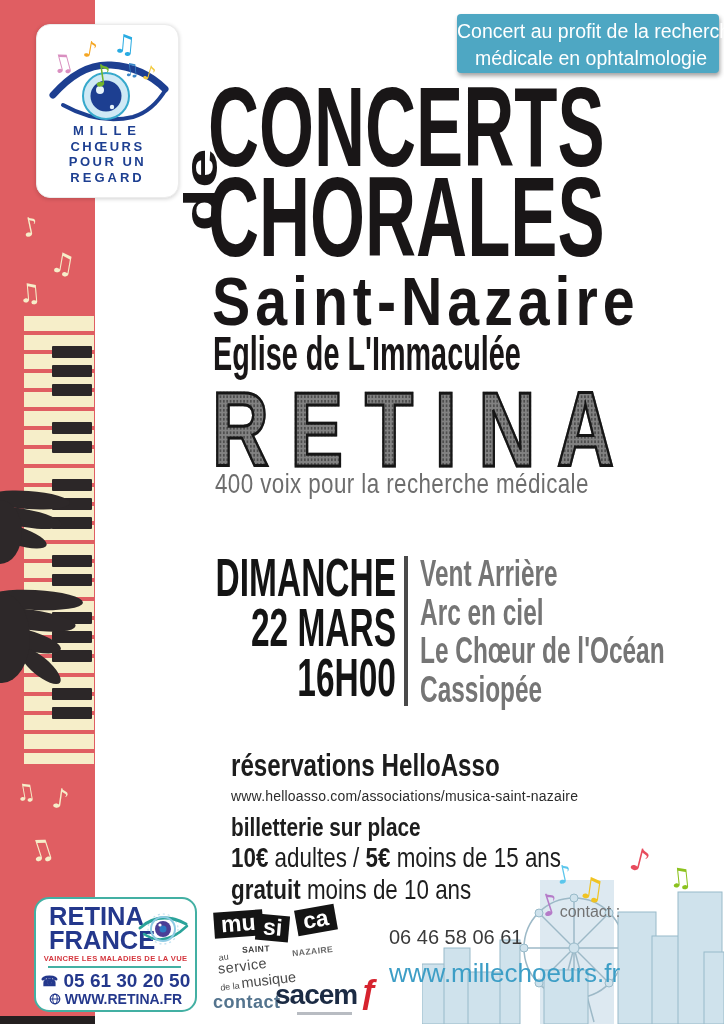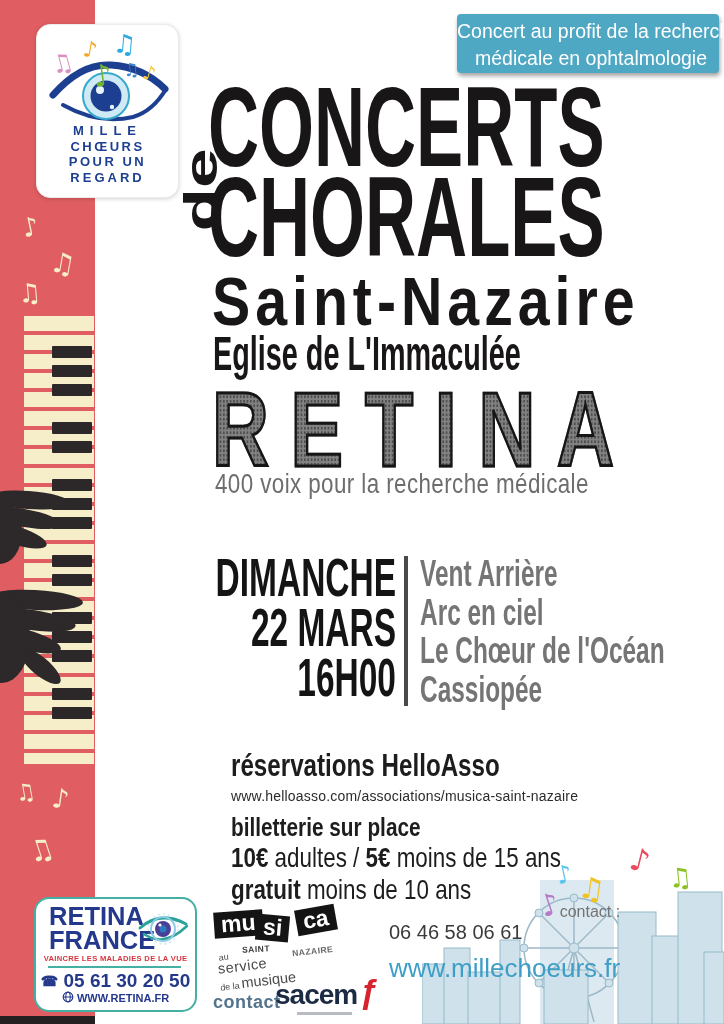--- a/index.html
+++ b/index.html
@@ -73,21 +73,21 @@
 
   
   .rf-card{left:34px;top:897px;width:163px;height:115px;background:#fff;border:2.5px solid #43b0a3;
            border-radius:15px;z-index:4;box-sizing:border-box;}
   .rf-names{position:absolute;left:13px;top:5px;font-size:25.5px;font-weight:bold;color:#24388c;line-height:24px;}
   .rf-eye{position:absolute;right:3px;top:5px;}
   .rf-tagline{position:absolute;left:0;right:0;top:55px;text-align:center;font-size:7.6px;font-weight:bold;
               color:#d4363e;letter-spacing:.3px;}
   .rf-line{position:absolute;left:12px;right:14px;top:67px;height:1.8px;background:#43b0a3;}
   .rf-phone{position:absolute;left:0;right:0;top:71px;text-align:center;font-size:19px;font-weight:bold;color:#24388c;}
-  .rf-web{position:absolute;left:0;right:0;top:92px;text-align:center;font-size:11px;font-weight:bold;color:#24388c;}
+  .rf-web{position:absolute;left:0;right:0;top:92px;text-align:center;font-size:14px;font-weight:bold;color:#24388c;}
   .rf-icon{font-size:14px;vertical-align:1px;}
 
   
   .musica{left:214px;top:903px;width:135px;height:112px;z-index:2;}
   .mu-block{position:absolute;background:#141414;color:#fff;font-size:23px;font-weight:bold;
             padding:1px 7px 2px 7px;line-height:1;}
   .mu-city{position:absolute;font-size:8.5px;font-weight:bold;color:#3c3c3c;letter-spacing:.5px;}
   .mu-tag{position:absolute;left:2px;top:50px;color:#4a4a4a;transform:rotate(-7deg);transform-origin:left top;}
   .mu-tag .s1{font-size:9px;display:block;margin-left:2px;}
   .mu-tag .s2{font-size:14.5px;display:block;margin-top:-2px;letter-spacing:.5px;}
@@ -95,21 +95,21 @@
   .mu-tag .s4{font-size:14.5px;margin-left:2px;}
   .abbvie{left:213px;top:992px;font-size:18px;font-weight:bold;color:#54748e;letter-spacing:.5px;z-index:2;}
   .sacem{left:275px;top:979px;z-index:2;}
   .sacem-word{font-size:28px;font-weight:bold;letter-spacing:-1px;color:#1b2b44;}
   .sacem-f{position:absolute;left:84px;top:-7px;font-size:34px;font-style:italic;font-weight:bold;color:#d6232e;}
   .sacem-tag{position:absolute;left:22px;top:33px;width:55px;height:3px;background:#9aa0a8;opacity:.7;}
 
   
   .contact{left:389px;top:903px;z-index:2;}
   .ct-label{font-size:16px;color:#737373;text-align:right;}
-  .ct-phone{font-size:20px;color:#3a3a3a;}
+  .ct-phone{font-size:20px;color:#3a3a3a;margin-top:5px;}
   .ct-c1{font-size:22.5px;color:#3d9ec6;margin-top:7px;}
   .ct-c2{font-size:26px;color:#3d9ec6;margin-top:9px;}
 </style>
 </head>
 <body>
 
 <div class="poster">
 
   <div class="abs sidebar">
     <span class="note cream" style="left:22px;top:214px;font-size:26px;transform:rotate(-12deg);">♪</span>

